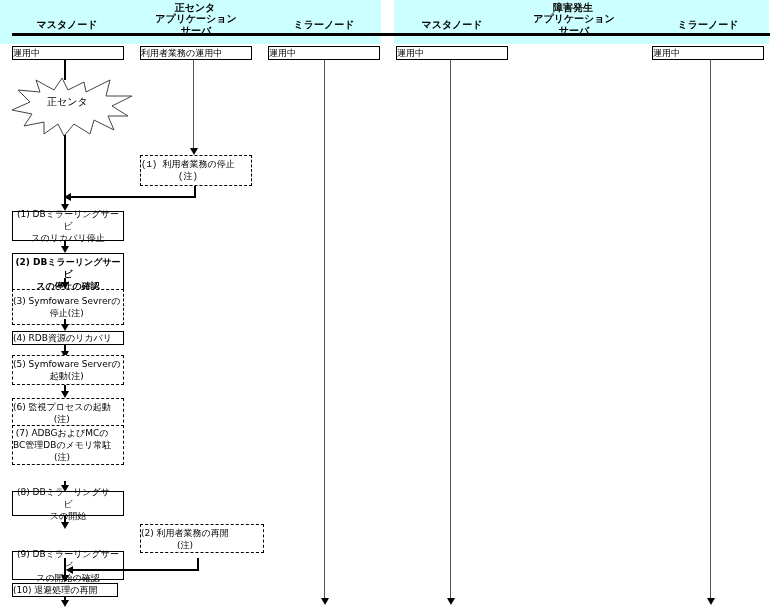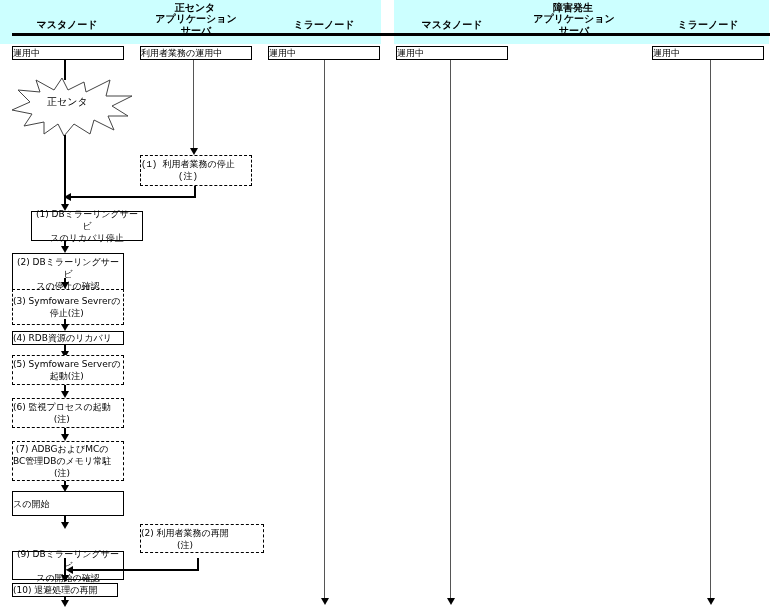--- a/index.html
+++ b/index.html
@@ -79,30 +79,30 @@
 <div class="vline thick" style="left:64px; top:60px; height:20px;"></div>
 
 <svg style="left:10px; top:76px;" width="124" height="62" viewBox="0 0 124 62">
   <polygon points="52,2 58,14 74,6 76,16 100,4 96,20 122,20 102,30 118,40 98,40 104,54 84,44 80,58 64,48 54,60 48,48 34,58 34,46 14,50 22,38 2,34 20,26 8,14 30,16 26,4 44,14" fill="#ffffff" stroke="#444" stroke-width="1"></polygon>
 </svg>
 <div class="burst-text" style="left:47px; top:95px;">正センタ</div>
 
 <div class="vline thick" style="left:64px; top:135px; height:70px;"></div>
 <div class="arrow" style="left:61px; top:204px;"></div>
 
-<div class="box" style="left:12px; top:211px; width:112px; height:30px;margin-left:19px;">
+<div class="box" style="left:12px; top:211px; width:112px; height:30px;">
   <div>
       <span>(1) DBミラーリングサービ</span>
       <span>スのリカバリ停止</span>
     </div>
 </div>
 <div class="vline thick" style="left:64px; top:241px; height:8px;"></div>
 <div class="arrow" style="left:61px; top:246px;"></div>
 
-<div class="box" style="left:12px; top:253px; width:112px; height:42px;">
+<div class="box" style="left:12px; top:253px; width:112px; height:42px;font-weight:bold;">
   <div>
       <span>(2) DBミラーリングサービ</span>
       <span>スの停止の確認</span>
     </div>
 </div>
 <div class="vline thick" style="left:64px; top:278px; height:6px;"></div>
 <div class="arrow" style="left:61px; top:282px;"></div>
 
 <div class="box dashed" style="left:12px; top:289px; width:112px; height:36px;">
   <div>
@@ -130,32 +130,33 @@
 
 <div class="box dashed" style="left:12px; top:398px; width:112px; height:30px;">
   <div>
       <span>(6) 監視プロセスの起動</span>
       <span>(注)</span>
     </div>
 </div>
 <div class="vline thick" style="left:64px; top:428px; height:9px;"></div>
 <div class="arrow" style="left:61px; top:434px;"></div>
 
-<div class="box dashed" style="left:12px; top:441px; width:112px; height:40px;">
+<div class="box dashed" style="left:12px; top:425px; width:112px; height:40px;">
   <div>
       <span>(7) ADBGおよびMCの</span>
       <span>BC管理DBのメモリ常駐</span>
       <span>(注)</span>
     </div>
 </div>
 <div class="vline thick" style="left:64px; top:481px; height:7px;"></div>
 <div class="arrow" style="left:61px; top:485px;"></div>
 
 <div class="box" style="left:12px; top:491px; width:112px; height:25px;">
   <div>
+      <span>(8) DBミラーリングサービ</span>
       <span>スの開始</span>
     </div>
 </div>
 <div class="vline thick" style="left:64px; top:516px; height:9px;"></div>
 <div class="arrow" style="left:61px; top:522px;"></div>
 
 <div class="box" style="left:12px; top:551px; width:112px; height:29px;">
   <div>
       <span>(9) DBミラーリングサービ</span>
       <span>スの開始の確認</span>

